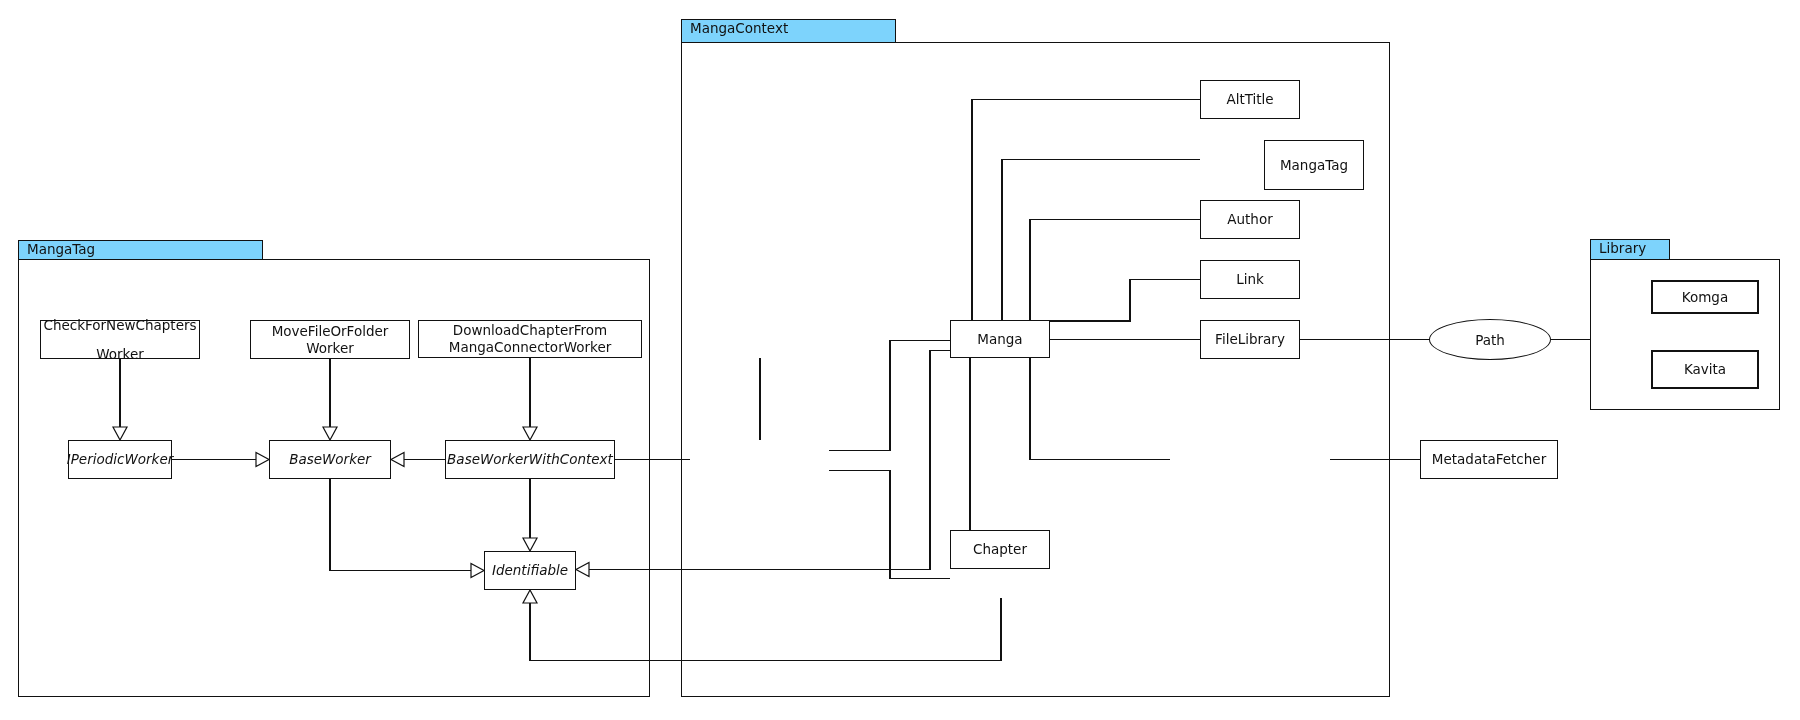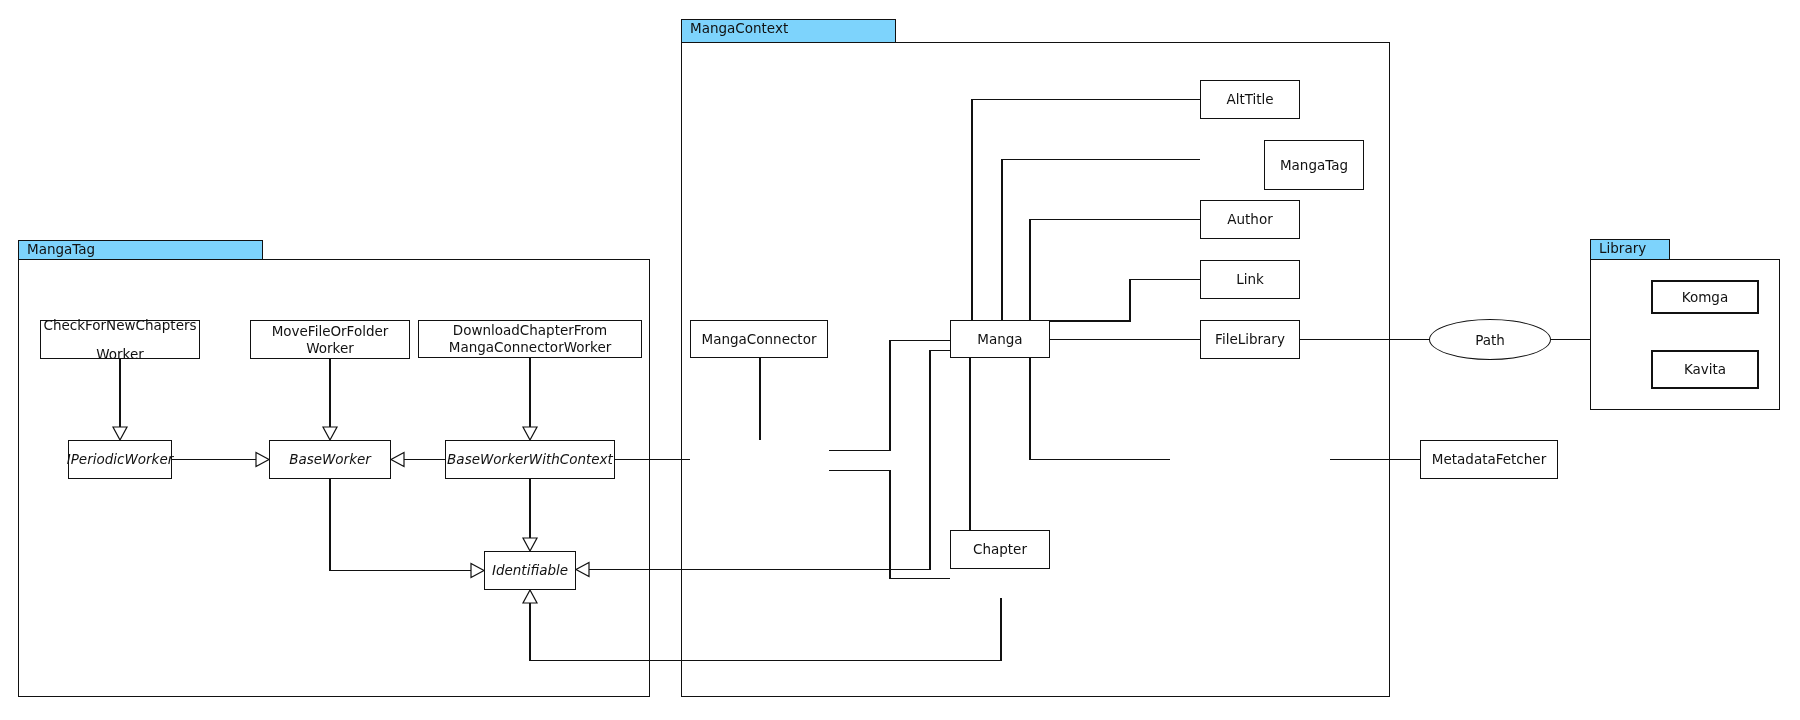--- a/index.html
+++ b/index.html
@@ -155,23 +155,20 @@
   <div class="node abstract" style="left:269px; top:440px; width:122px; height:39px;">
     <span>BaseWorker</span>
   </div>
   <div class="node abstract" style="left:445px; top:440px; width:170px; height:39px;">
     <span>BaseWorkerWithContext</span>
   </div>
   <div class="node abstract" style="left:484px; top:551px; width:92px; height:39px;">
     <span>Identifiable</span>
   </div>
 
-  <div class="node" style="left:690px; top:320px; width:138px; height:38px;">
-    <span>MangaConnector</span>
-  </div>
   <div class="node" style="left:950px; top:320px; width:100px; height:38px;">
     <span>Manga</span>
   </div>
   <div class="node" style="left:950px; top:530px; width:100px; height:39px;">
     <span>Chapter</span>
   </div>
   <div class="node" style="left:1200px; top:80px; width:100px; height:39px;">
     <span>AltTitle</span>
   </div>
   <div class="node" style="left:1264px; top:140px; width:100px; height:50px;">

